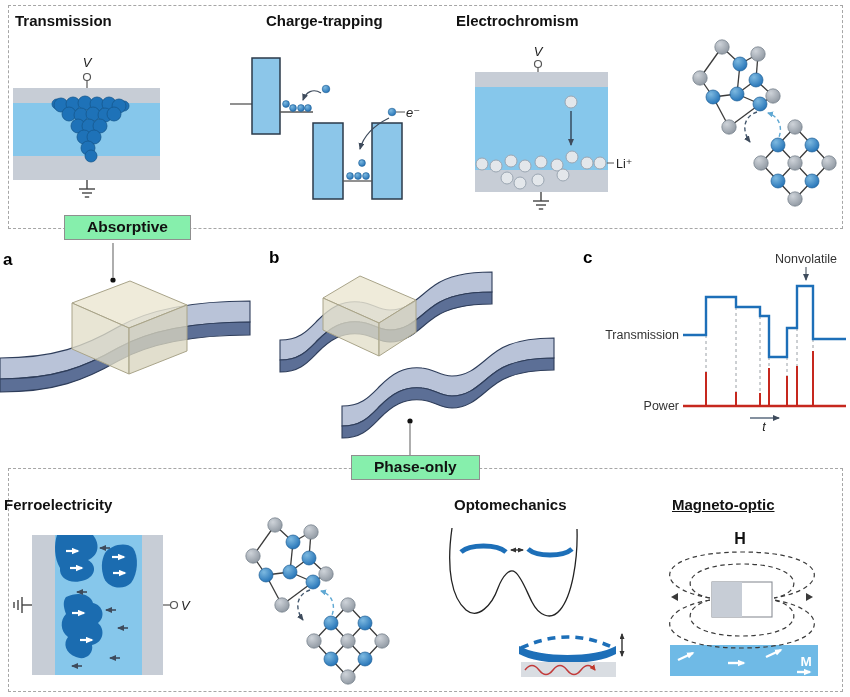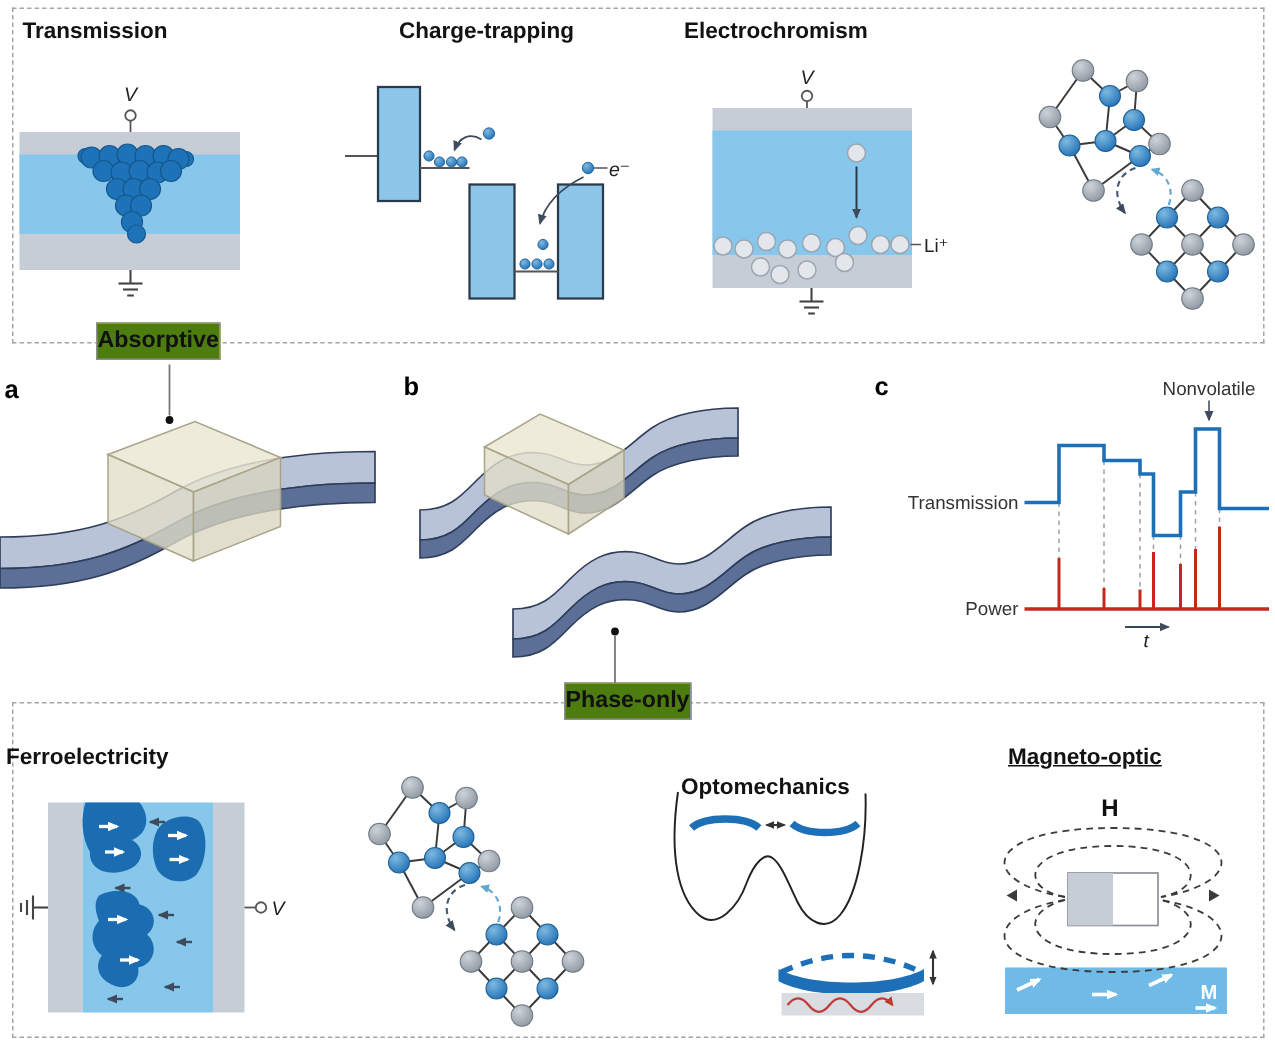--- a/index.html
+++ b/index.html
@@ -1,47 +1,47 @@
 <!DOCTYPE html>
 <html><head>
 <meta charset="utf-8">
 <style>
   html,body{margin:0;padding:0;background:#fff;}
   #fig{position:relative;width:850px;height:697px;background:#fff;overflow:hidden;
        font-family:"Liberation Sans","DejaVu Sans",sans-serif;color:#111;}
   .panel{position:absolute;border:1.6px dashed #a6a6a6;background:transparent;}
   .ttl{position:absolute;font-weight:700;font-size:15px;color:#121212;white-space:nowrap;}
   .letter{position:absolute;font-weight:700;font-size:17px;color:#000;}
-  .tag{position:absolute;background:#4d7c0f;border:1px solid #8f8f8f;font-weight:700;
-       font-size:15.5px;padding:2px 0 3px;z-index:6;white-space:nowrap;}
+  .tag{position:absolute;background:#86efac;border:1px solid #8f8f8f;font-weight:700;
+       font-size:15.5px;padding:2px 22px 3px;z-index:6;white-space:nowrap;}
   svg{position:absolute;left:0;top:0;z-index:3;}
   .svgtxt{font-family:"Liberation Sans","DejaVu Sans",sans-serif;}
 </style>
 </head>
 <body>
 
 <div id="fig">
 
   <div class="panel" style="left:8px;top:5px;width:833px;height:222px;"></div>
   <div class="panel" style="left:8px;top:468px;width:833px;height:222px;"></div>
 
   <div class="ttl" style="left:15px;top:12px;">Transmission</div>
   <div class="ttl" style="left:230px;top:12px;margin-left:36px;">Charge-trapping</div>
   <div class="ttl" style="left:456px;top:12px;">Electrochromism</div>
 
   <div class="ttl" style="left:4px;top:496px;">Ferroelectricity</div>
-  <div class="ttl" style="left:454px;top:496px;margin-top:20px;">Optomechanics</div>
+  <div class="ttl" style="left:454px;top:496px;">Optomechanics</div>
   <div class="ttl" style="left:672px;top:496px;text-decoration:underline;">Magneto-optic</div>
 
   <div class="letter" style="left:3px;top:250px;">a</div>
   <div class="letter" style="left:269px;top:248px;">b</div>
   <div class="letter" style="left:583px;top:248px;">c</div>
 
   <div class="tag" style="left:64px;top:215px;">Absorptive</div>
-  <div class="tag" style="left:376px;top:455px;">Phase-only</div>
+  <div class="tag" style="left:351px;top:455px;">Phase-only</div>
 
   <svg width="850" height="697" viewBox="0 0 850 697">
     <defs>
       <radialGradient id="atomB" cx="35%" cy="30%" r="80%">
         <stop offset="0%" stop-color="#7db9e0"></stop>
           <stop offset="100%" stop-color="#1e6eb4"></stop>
       </radialGradient>
       <radialGradient id="atomG" cx="35%" cy="30%" r="80%">
         <stop offset="0%" stop-color="#ced3d9"></stop>
           <stop offset="100%" stop-color="#8b949e"></stop>

